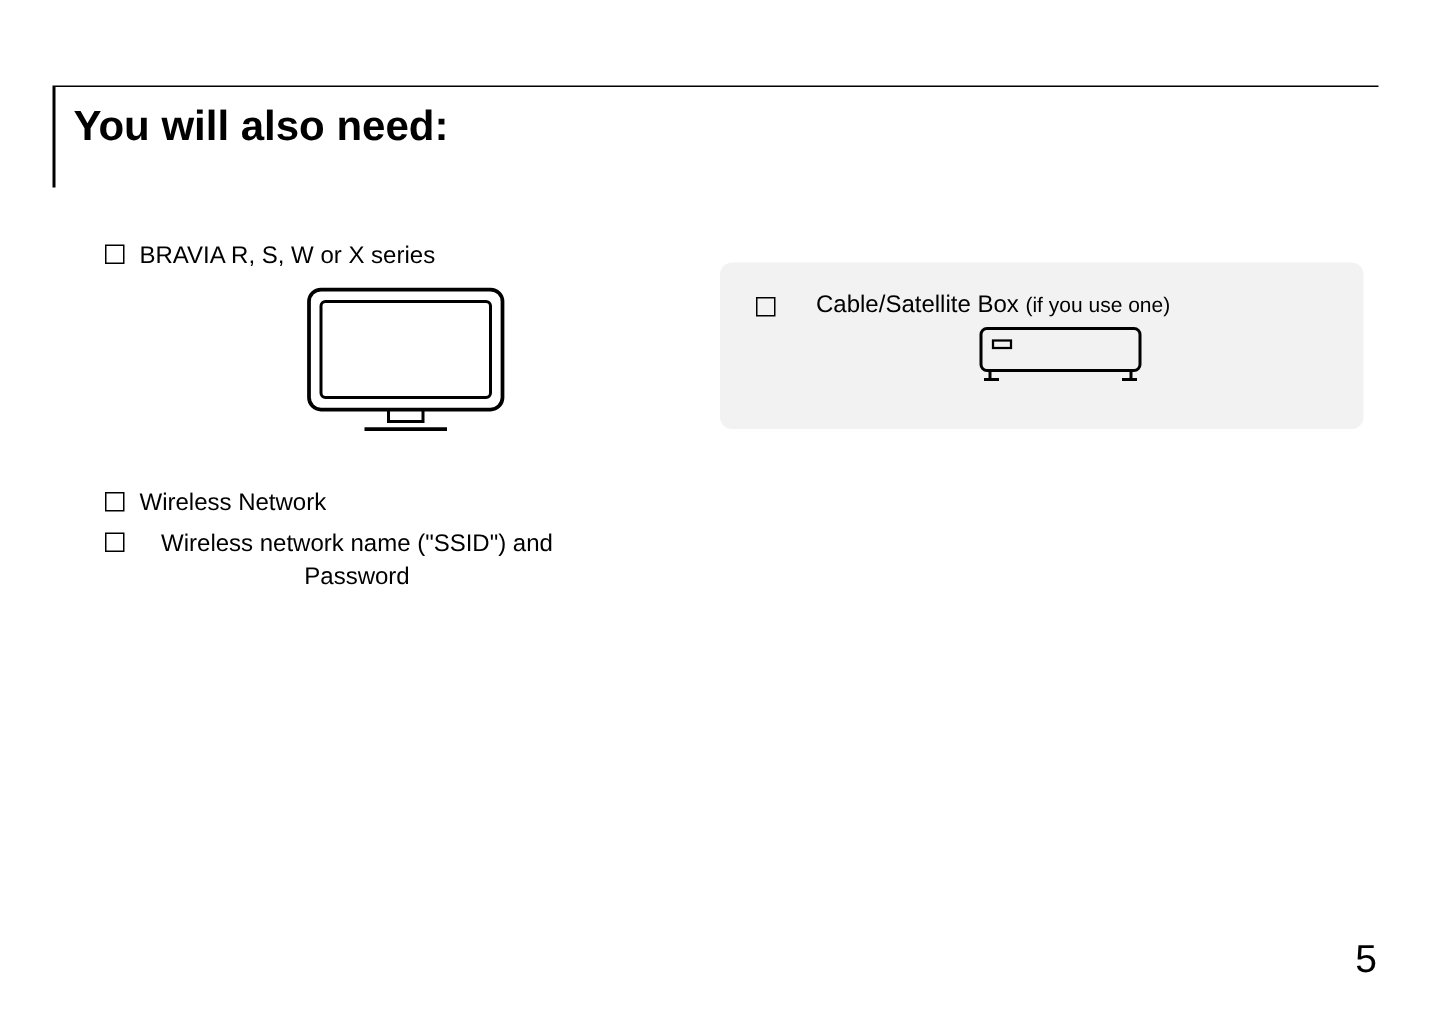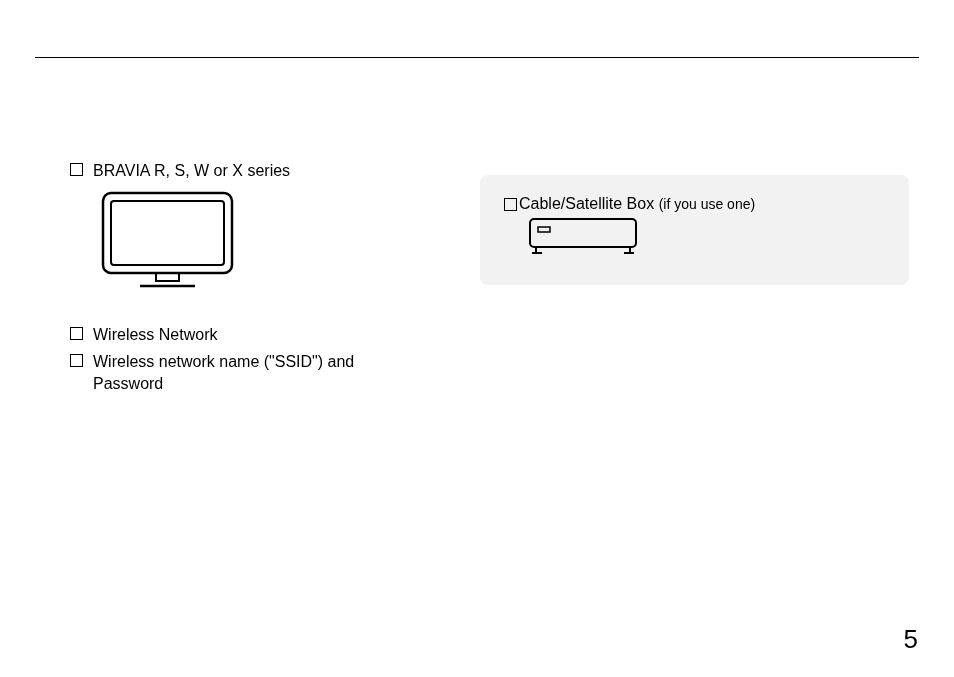--- a/index.html
+++ b/index.html
@@ -40,20 +40,21 @@
       font-weight: bold;
       color: #000;
     }
     .content {
       position: absolute;
       top: 160px;
       left: 60px;
       right: 45px;
       display: flex;
       gap: 40px;
+      text-align: center;
     }
     .left-col {
       flex: 1;
       max-width: 380px;
     }
     .right-col {
       flex: 1;
       max-width: 440px;
     }
     .item {
@@ -85,21 +86,21 @@
     }
     .optional-box {
       background: #f2f2f2;
       border-radius: 8px;
       padding: 20px 24px 24px 24px;
       margin-top: 15px;
     }
     .optional-item {
       display: flex;
       align-items: flex-start;
-      gap: 2px;
+      gap: 27px;
       margin-bottom: 0;
     }
     .optional-text {
       font-size: 16px;
       color: #000;
     }
     .optional-suffix {
       font-size: 14px;
     }
     .box-illustration {
@@ -113,20 +114,23 @@
       font-size: 26px;
       color: #000;
     }
   </style>
 </head>
 <body>
 
 <div class="page">
   <div class="header-rule"></div>
 
+  <div class="title-container">
+    <h1 class="title">You will also need:</h1>
+  </div>
 
   <div class="content">
     <div class="left-col">
 
       <div class="item">
         <div class="checkbox"></div>
         <div class="item-text">BRAVIA R, S, W or X series</div>
       </div>
 
       <div class="tv-illustration">

